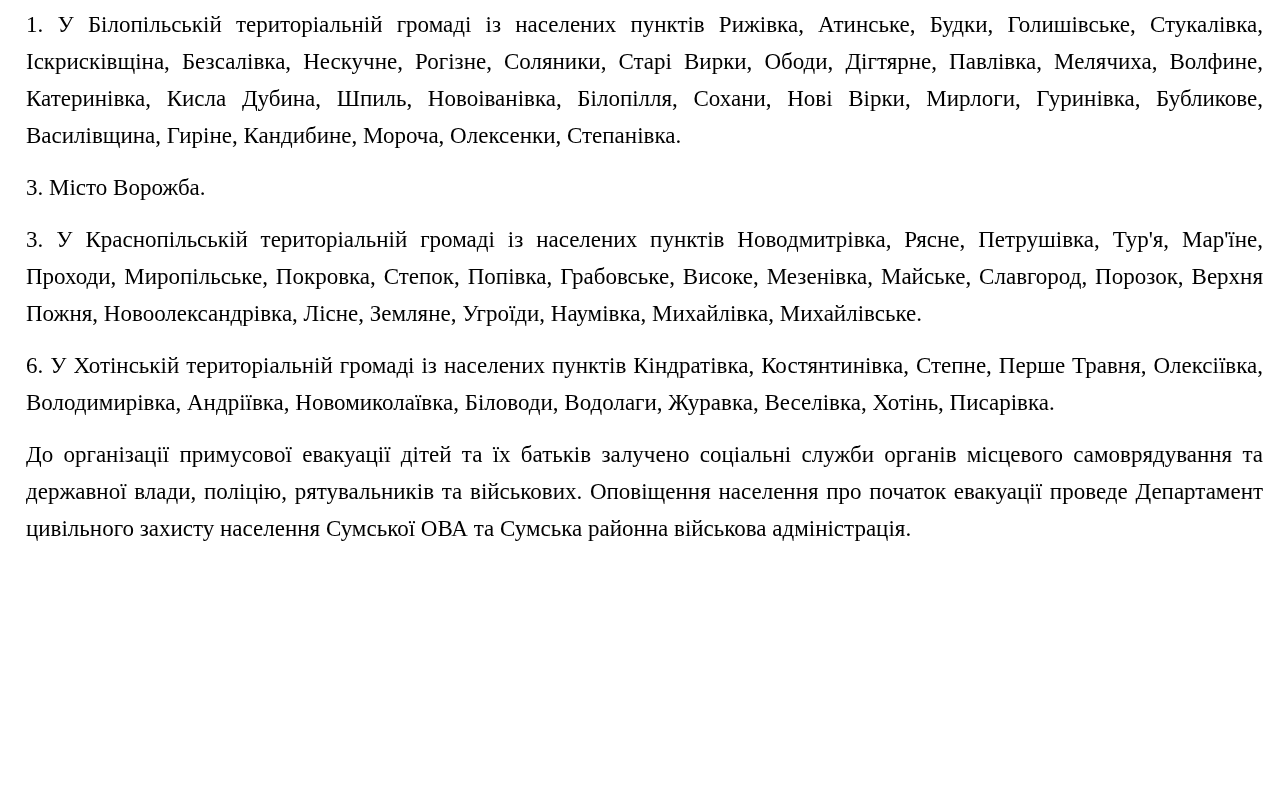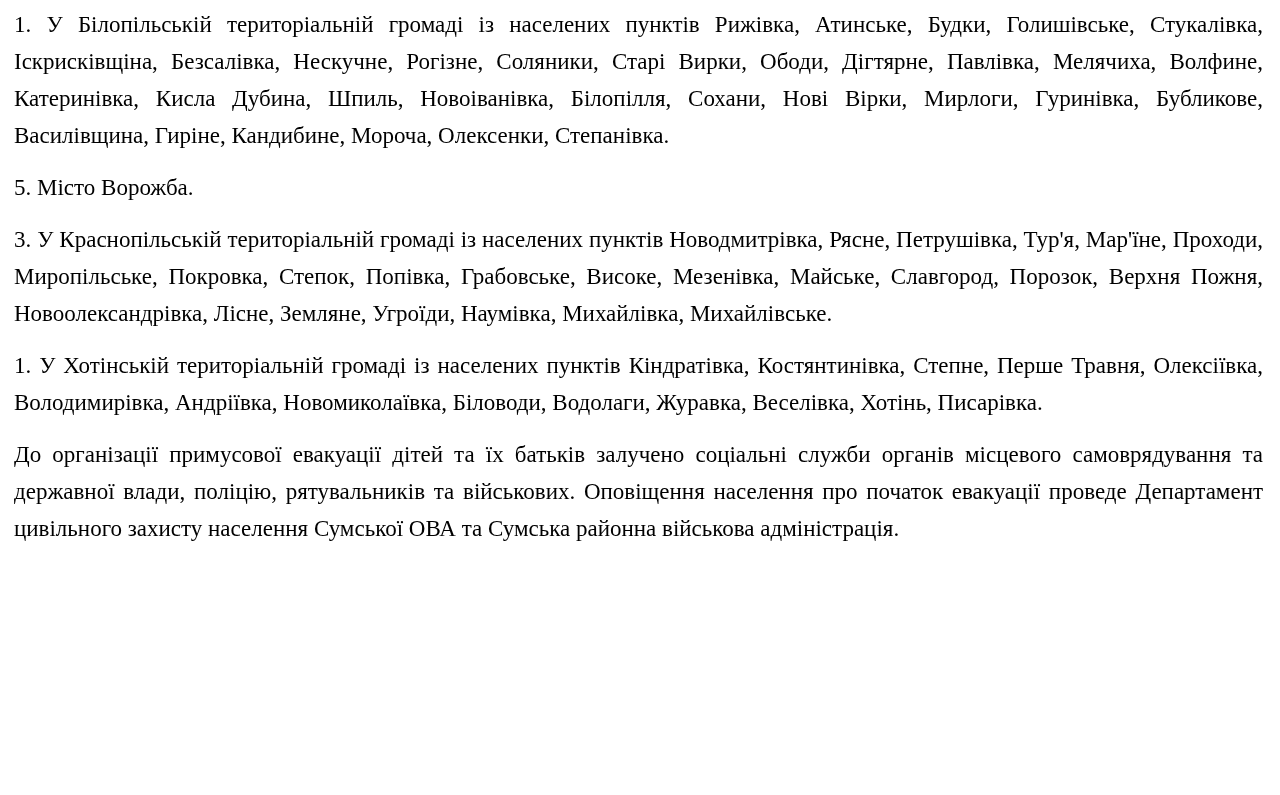--- a/index.html
+++ b/index.html
@@ -19,26 +19,26 @@
     padding: 6px 17px 0 14px;
     background: #ffffff;
     color: #000000;
     font-family: "Liberation Serif", "DejaVu Serif", serif;
     font-size: 23px;
     line-height: 37px;
     text-align: justify;
     text-justify: inter-word;
   }
   .page p {
-    margin: 0 0 15px 0;
+    margin: 0 0 15px 12px;
     padding: 0;
   }
 </style>
 </head>
 <body>
 
 <div class="page">
   <p>1. У Білопільській територіальній громаді із населених пунктів Рижівка, Атинське, Будки, Голишівське, Стукалівка, Іскрисківщіна, Безсалівка, Нескучне, Рогізне, Соляники, Старі Вирки, Ободи, Дігтярне, Павлівка, Мелячиха, Волфине, Катеринівка, Кисла Дубина, Шпиль, Новоіванівка, Білопілля, Сохани, Нові Вірки, Мирлоги, Гуринівка, Бубликове, Василівщина, Гиріне, Кандибине, Мороча, Олексенки, Степанівка.</p>
-  <p>5. Місто Ворожба.</p>
+  <p>3. Місто Ворожба.</p>
   <p>3. У Краснопільській територіальній громаді із населених пунктів Новодмитрівка, Рясне, Петрушівка, Тур'я, Мар'їне, Проходи, Миропільське, Покровка, Степок, Попівка, Грабовське, Високе, Мезенівка, Майське, Славгород, Порозок, Верхня Пожня, Новоолександрівка, Лісне, Земляне, Угроїди, Наумівка, Михайлівка, Михайлівське.</p>
-  <p>1. У Хотінській територіальній громаді із населених пунктів Кіндратівка, Костянтинівка, Степне, Перше Травня, Олексіївка, Володимирівка, Андріївка, Новомиколаївка, Біловоди, Водолаги, Журавка, Веселівка, Хотінь, Писарівка.</p>
+  <p>6. У Хотінській територіальній громаді із населених пунктів Кіндратівка, Костянтинівка, Степне, Перше Травня, Олексіївка, Володимирівка, Андріївка, Новомиколаївка, Біловоди, Водолаги, Журавка, Веселівка, Хотінь, Писарівка.</p>
   <p>До організації примусової евакуації дітей та їх батьків залучено соціальні служби органів місцевого самоврядування та державної влади, поліцію, рятувальників та військових. Оповіщення населення про початок евакуації проведе Департамент цивільного захисту населення Сумської ОВА та Сумська районна військова адміністрація.</p>
 </div>
 
 </body></html>

